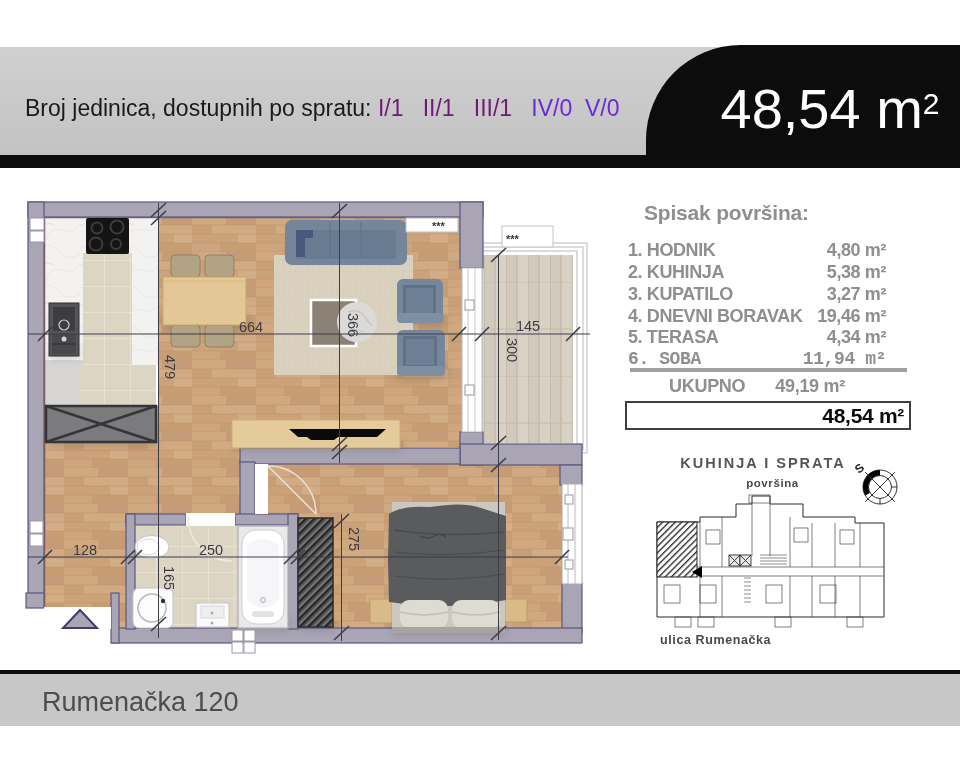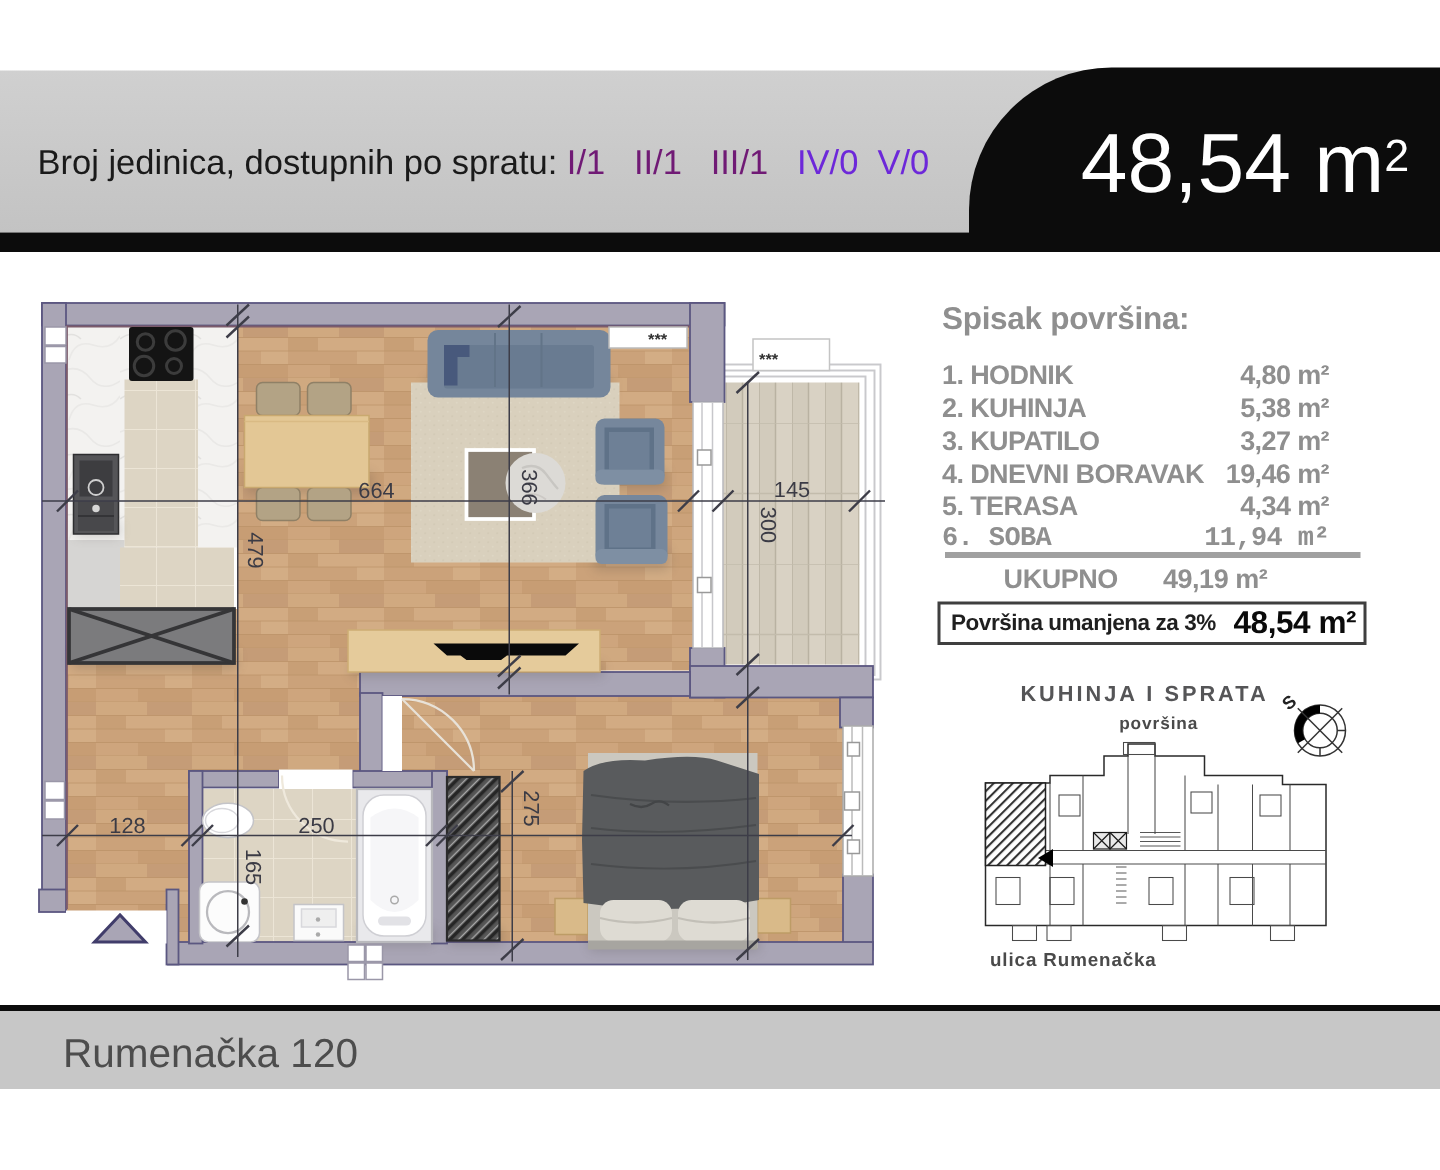--- a/index.html
+++ b/index.html
@@ -16,21 +16,21 @@
   #hdr-text .g{color:#701a75;margin-top:45px;} #hdr-text .r{color:#6d28d9;}
   #hdr-m2{left:684px;top:76px;width:292px;text-align:center;color:#fff;
     font-size:56px;}
   #hdr-m2 sup{font-size:30px;vertical-align:14px;}
   
   #ftr-black{left:0;top:670px;width:960px;height:4px;background:#0c0c0c;}
   #ftr-gray{left:0;top:674px;width:960px;height:52px;background:#c7c7c7;}
   #ftr-text{left:42px;top:687px;font-size:27px;color:#4d4d4d;}
   
   .rp{color:#8f8f8f;font-weight:bold;}
-  #rp-title{left:628px;top:201px;font-size:21px;letter-spacing:-0.2px;}
+  #rp-title{left:644px;top:201px;font-size:21px;letter-spacing:-0.2px;}
   .rp-row{left:628px;width:258px;height:21.8px;font-size:18px;line-height:21.8px;letter-spacing:-0.4px;}
   .rp-row .val{position:absolute;right:0;top:0;}
   #rp-line{left:630px;top:368px;width:277px;height:4px;background:#a0a0a0;}
   #rp-ukupno{left:628px;top:376px;width:258px;font-size:18px;letter-spacing:-0.3px;}
   #rp-box{left:625px;top:401px;width:282px;height:25px;border:2px solid #3f3f3f;
      background:#fff;}
   #rp-box .lbl{position:absolute;left:7px;top:4px;font-size:15px;font-weight:bold;color:#1f1f1f;letter-spacing:-0.3px;}
   #rp-box .big{position:absolute;right:5px;top:1px;font-size:21px;font-weight:bold;color:#0a0a0a;letter-spacing:-0.3px;}
   
   #osnova{left:618px;top:455px;width:290px;text-align:center;font-size:14.5px;
@@ -53,21 +53,20 @@
   <div class="abs rp" id="rp-title">Spisak površina:</div>
   <div class="abs rp rp-row" style="top:240px;">1. HODNIK<span class="val">4,80 m²</span></div>
   <div class="abs rp rp-row" style="top:262px;">2. KUHINJA<span class="val">5,38 m²</span></div>
   <div class="abs rp rp-row" style="top:284px;">3. KUPATILO<span class="val">3,27 m²</span></div>
   <div class="abs rp rp-row" style="top:306px;">4. DNEVNI BORAVAK<span class="val">19,46 m²</span></div>
   <div class="abs rp rp-row" style="top:327px;">5. TERASA<span class="val">4,34 m²</span></div>
   <div class="abs rp rp-row" style="top:349px;font-family:Liberation Mono, monospace;">6. SOBA<span class="val">11,94 m²</span></div>
   <div class="abs" id="rp-line"></div>
   <div class="abs rp" id="rp-ukupno" style="text-align:center;"><span style="margin-right:30px;">UKUPNO</span>49,19 m²</div>
   <div class="abs" id="rp-box">
-    <span class="lbl">Površina umanjena za 3%</span>
     <span class="big">48,54 m²</span>
   </div>
 
   <div class="abs" id="osnova">KUHINJA I SPRATA</div>
   <div class="abs" id="dvoriste">površina</div>
   <div class="abs" id="ulica">ulica Rumenačka</div>
 
   <svg class="abs" id="plan" style="left:0;top:0" width="960" height="780" viewBox="0 0 960 780">
     <defs>
       <pattern id="wood" width="64" height="36" patternUnits="userSpaceOnUse">

